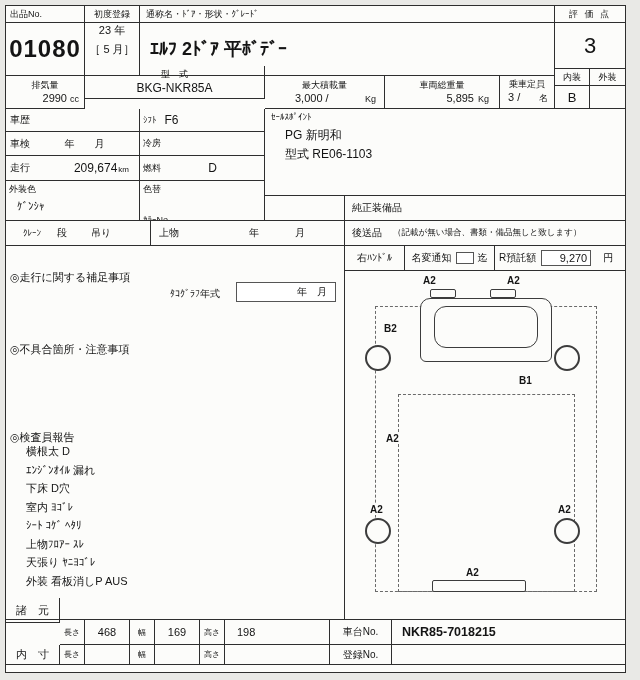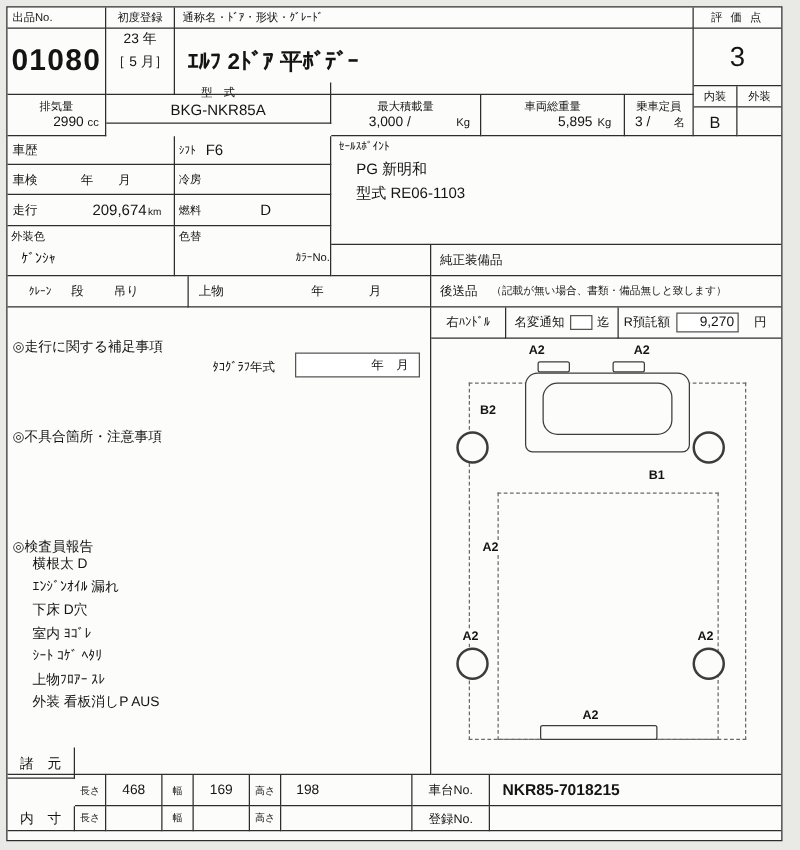--- a/index.html
+++ b/index.html
@@ -152,21 +152,21 @@
   <div class="cell cl" style="left:134px;top:150px;width:125px;height:25px;padding-left:3px">
     <span class="lab">燃料</span>
     <span class="v12" style="flex:1;text-align:center">D</span>
   </div>
   <div class="cell" style="left:0;top:175px;width:134px;height:40px;padding:2px 0 0 3px">
     <div class="lab">外装色</div>
     <div class="v11" style="padding-left:8px;margin-top:4px">ｹﾞﾝｼｬ</div>
   </div>
   <div class="cell" style="left:134px;top:175px;width:125px;height:40px;padding:2px 0 0 3px">
     <div class="lab">色替</div>
-    <div class="lab" style="text-align:right;margin-top:5px">ｶﾗｰNo.</div>
+    <div class="lab" style="text-align:left;margin-top:19px">ｶﾗｰNo.</div>
   </div>
   <div class="cell cl" style="left:0;top:215px;width:145px;height:25px;padding-left:17px">
     <span class="lab">ｸﾚｰﾝ</span>
     <span class="lab10" style="margin-left:16px">段</span>
     <span class="lab10" style="margin-left:24px">吊り</span>
   </div>
   <div class="cell cl" style="left:145px;top:215px;width:194px;height:25px;padding-left:8px">
     <span class="lab10">上物</span>
     <span class="lab10" style="margin-left:70px">年</span>
     <span class="lab10" style="margin-left:36px">月</span>
@@ -206,20 +206,21 @@
     <div class="box" style="position:absolute;left:230px;top:36px;width:100px;height:20px;display:flex;align-items:center;justify-content:flex-end;padding-right:8px;font-size:10px">年　月</div>
     <div class="sec" style="left:4px;top:96px">◎不具合箇所・注意事項</div>
     <div class="sec" style="left:4px;top:184px">◎検査員報告</div>
     <div style="position:absolute;left:20px;top:196px">
       <div class="ins-item">横根太 D</div>
       <div class="ins-item">ｴﾝｼﾞﾝｵｲﾙ 漏れ</div>
       <div class="ins-item">下床 D穴</div>
       <div class="ins-item">室内 ﾖｺﾞﾚ</div>
       <div class="ins-item">ｼｰﾄ ｺｹﾞ ﾍﾀﾘ</div>
       <div class="ins-item">上物ﾌﾛｱｰ ｽﾚ</div>
+      <div class="ins-item">天張り ﾔﾆﾖｺﾞﾚ</div>
       <div class="ins-item">外装 看板消しP AUS</div>
     </div>
   </div>
 
   <div class="cell nr" style="left:339px;top:265px;width:280px;height:349px">
     <div class="shape dash" style="left:30px;top:35px;width:222px;height:286px"></div>
     <div class="shape dash" style="left:53px;top:123px;width:177px;height:198px"></div>
     <div class="shape solid" style="left:75px;top:27px;width:132px;height:64px;border-radius:10px 10px 6px 6px"></div>
     <div class="shape solid" style="left:89px;top:35px;width:104px;height:42px;border-radius:12px"></div>
     <div class="shape solid" style="left:85px;top:18px;width:26px;height:9px;border-radius:2px"></div>

